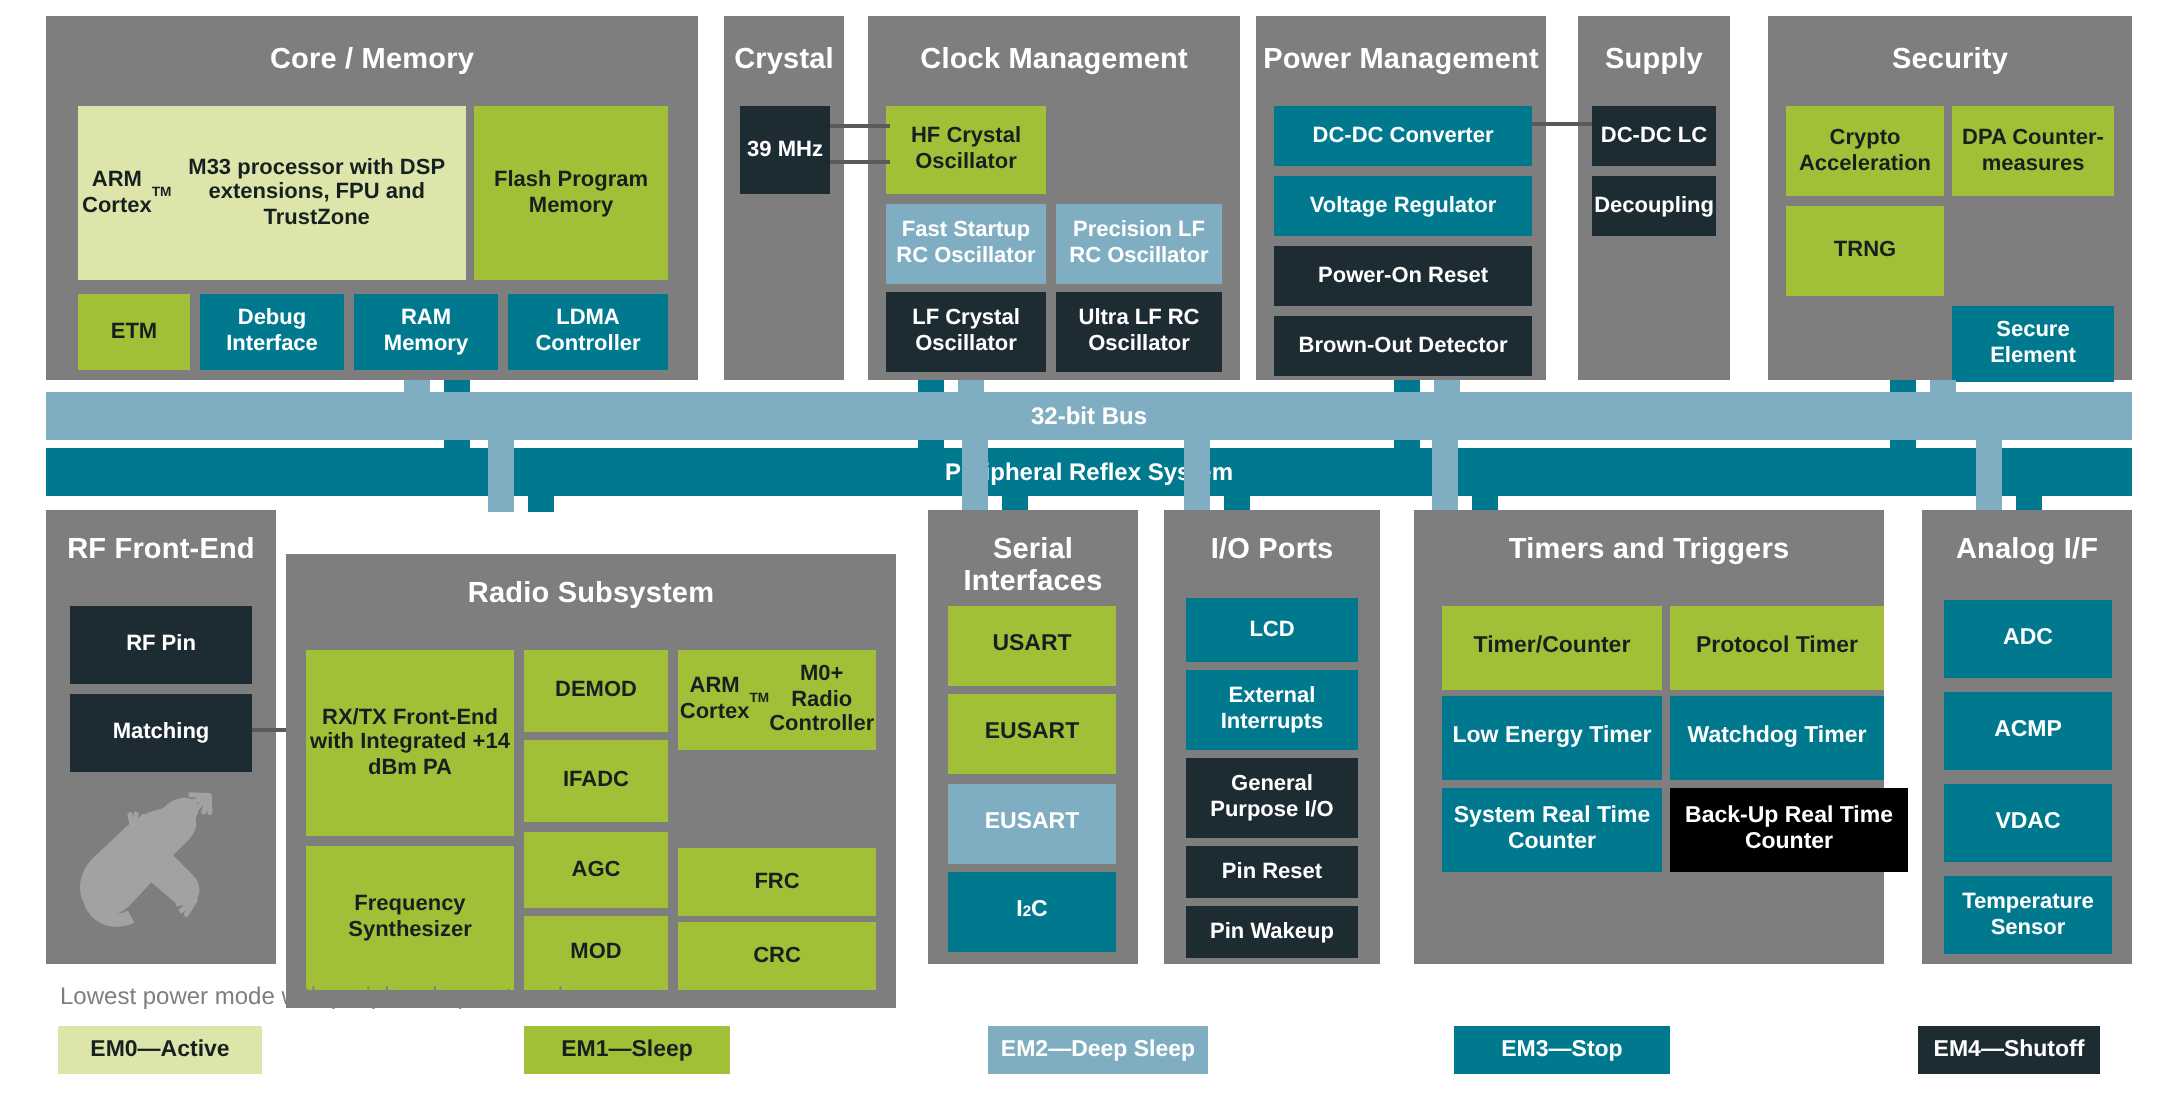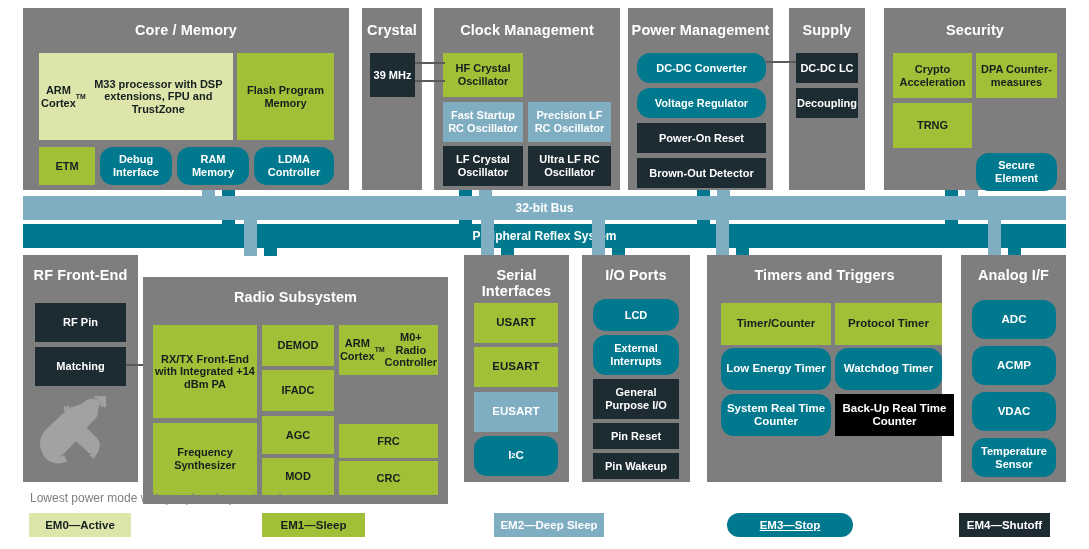--- a/index.html
+++ b/index.html
@@ -35,21 +35,21 @@
     align-items:center;
     justify-content:center;
     text-align:center;
     font-weight:bold;
     line-height:1.14;
     padding:1px 2px;
   }
   .em0{background:#dde5ab;color:#16201f;}
   .em1{background:#a2c037;color:#16201f;}
   .em2{background:#7fadc2;color:#ffffff;}
-  .em3{background:#00798f;color:#ffffff;border-radius:13px;}
+  .em3{background:#00798f;color:#ffffff;}
   .em4{background:#1d2b33;color:#ffffff;}
   .em4b{background:#000000;color:#ffffff;}
 
   
   .bus{
     position:absolute;
     display:flex;align-items:center;justify-content:center;
     color:#ffffff;font-weight:bold;
     box-sizing:border-box;
   }
@@ -263,16 +263,16 @@
     <div class="blk em3" style="left:11px;top:91px;width:84px;height:39px;font-size:11.5px;">ACMP</div>
     <div class="blk em3" style="left:11px;top:137px;width:84px;height:39px;font-size:11.5px;">VDAC</div>
     <div class="blk em3" style="left:11px;top:183px;width:84px;height:39px;font-size:11px;">Temperature Sensor</div>
   </div>
 
   <div class="legend-caption" style="left:30px;top:491px;">Lowest power mode with peripheral operational:</div>
 
   <div class="legend-item em0" style="left:29px;top:513px;width:102px;">EM0—Active</div>
   <div class="legend-item em1" style="left:262px;top:513px;width:103px;">EM1—Sleep</div>
   <div class="legend-item em2" style="left:494px;top:513px;width:110px;">EM2—Deep Sleep</div>
-  <div class="legend-item em3" style="left:727px;top:513px;width:126px;text-decoration:underline;">EM3—Stop</div>
+  <div class="legend-item em3" style="left:727px;top:513px;width:108px;">EM3—Stop</div>
   <div class="legend-item em4" style="left:959px;top:513px;width:91px;">EM4—Shutoff</div>
 
 </div>
 
 </body></html>

